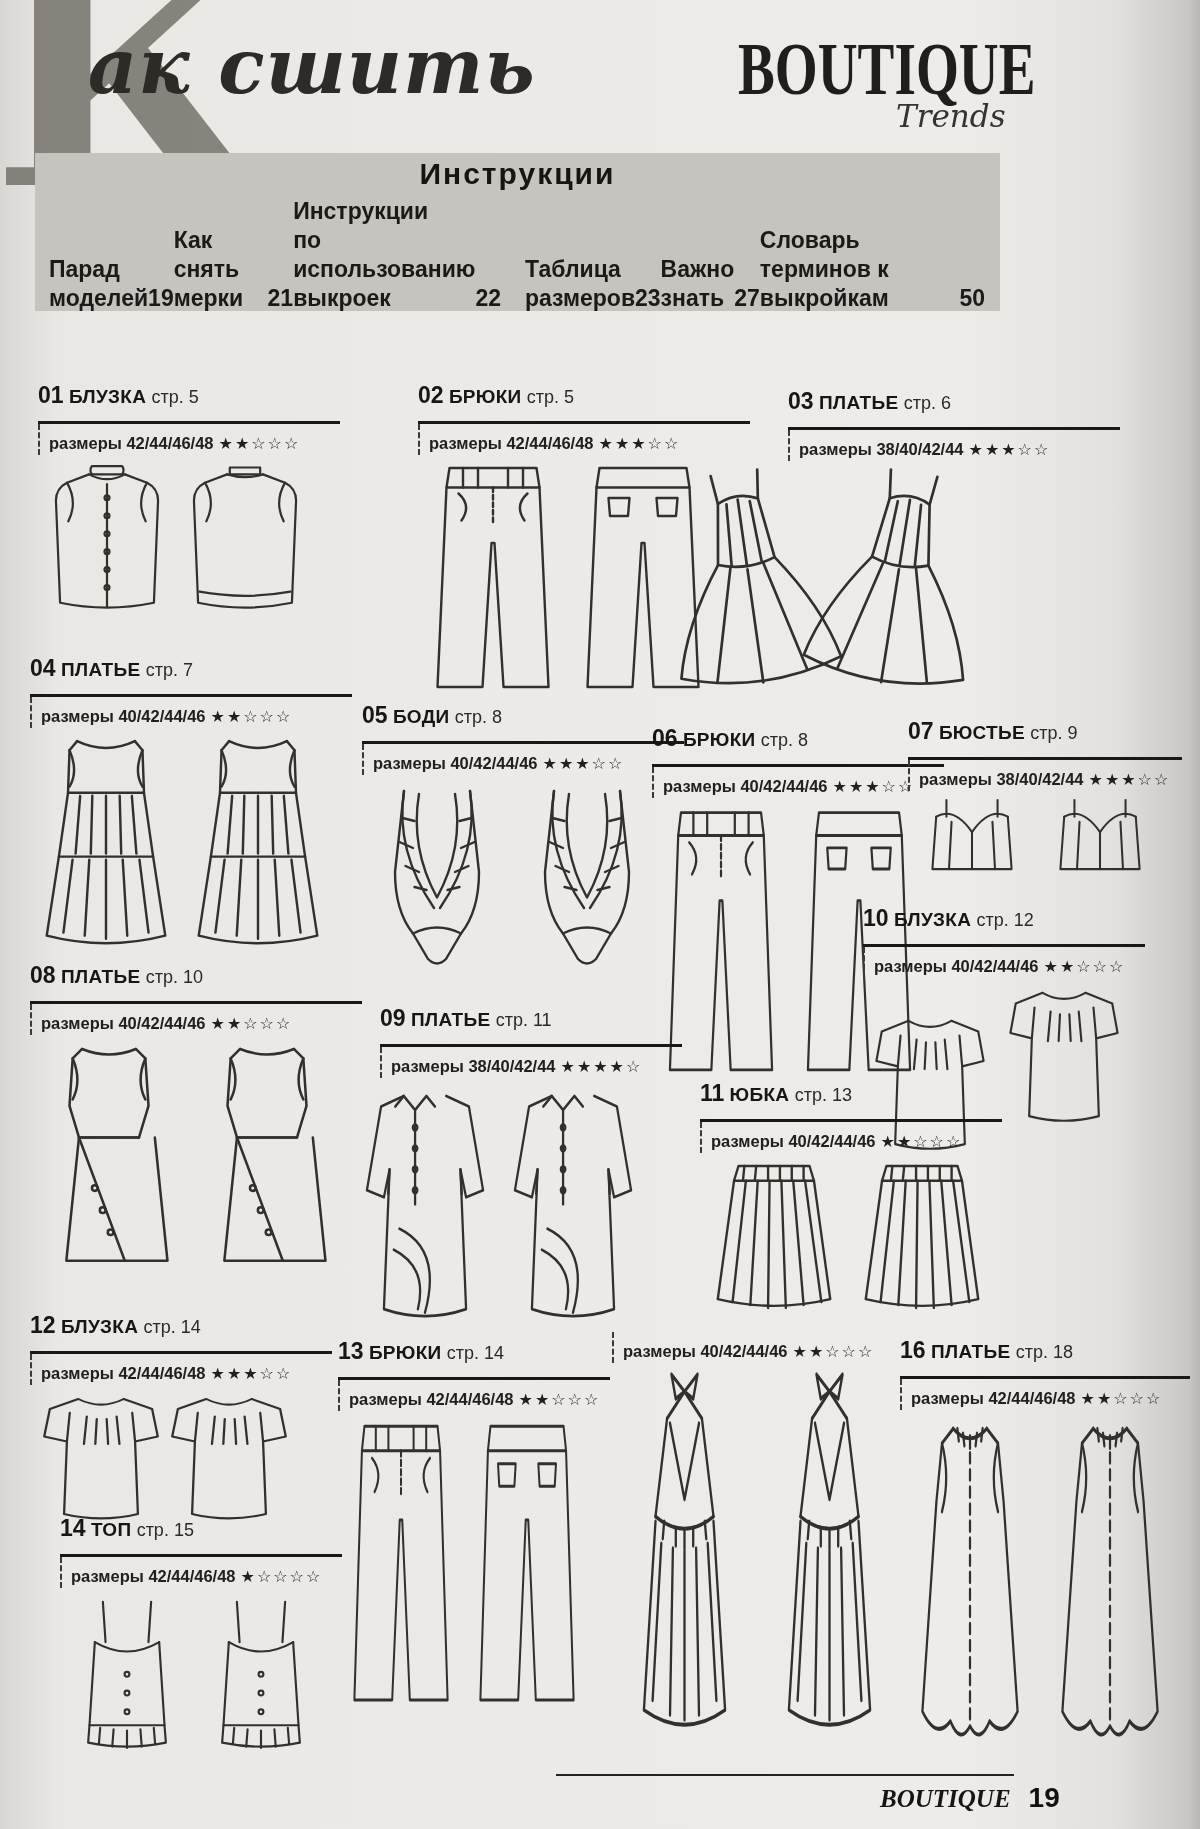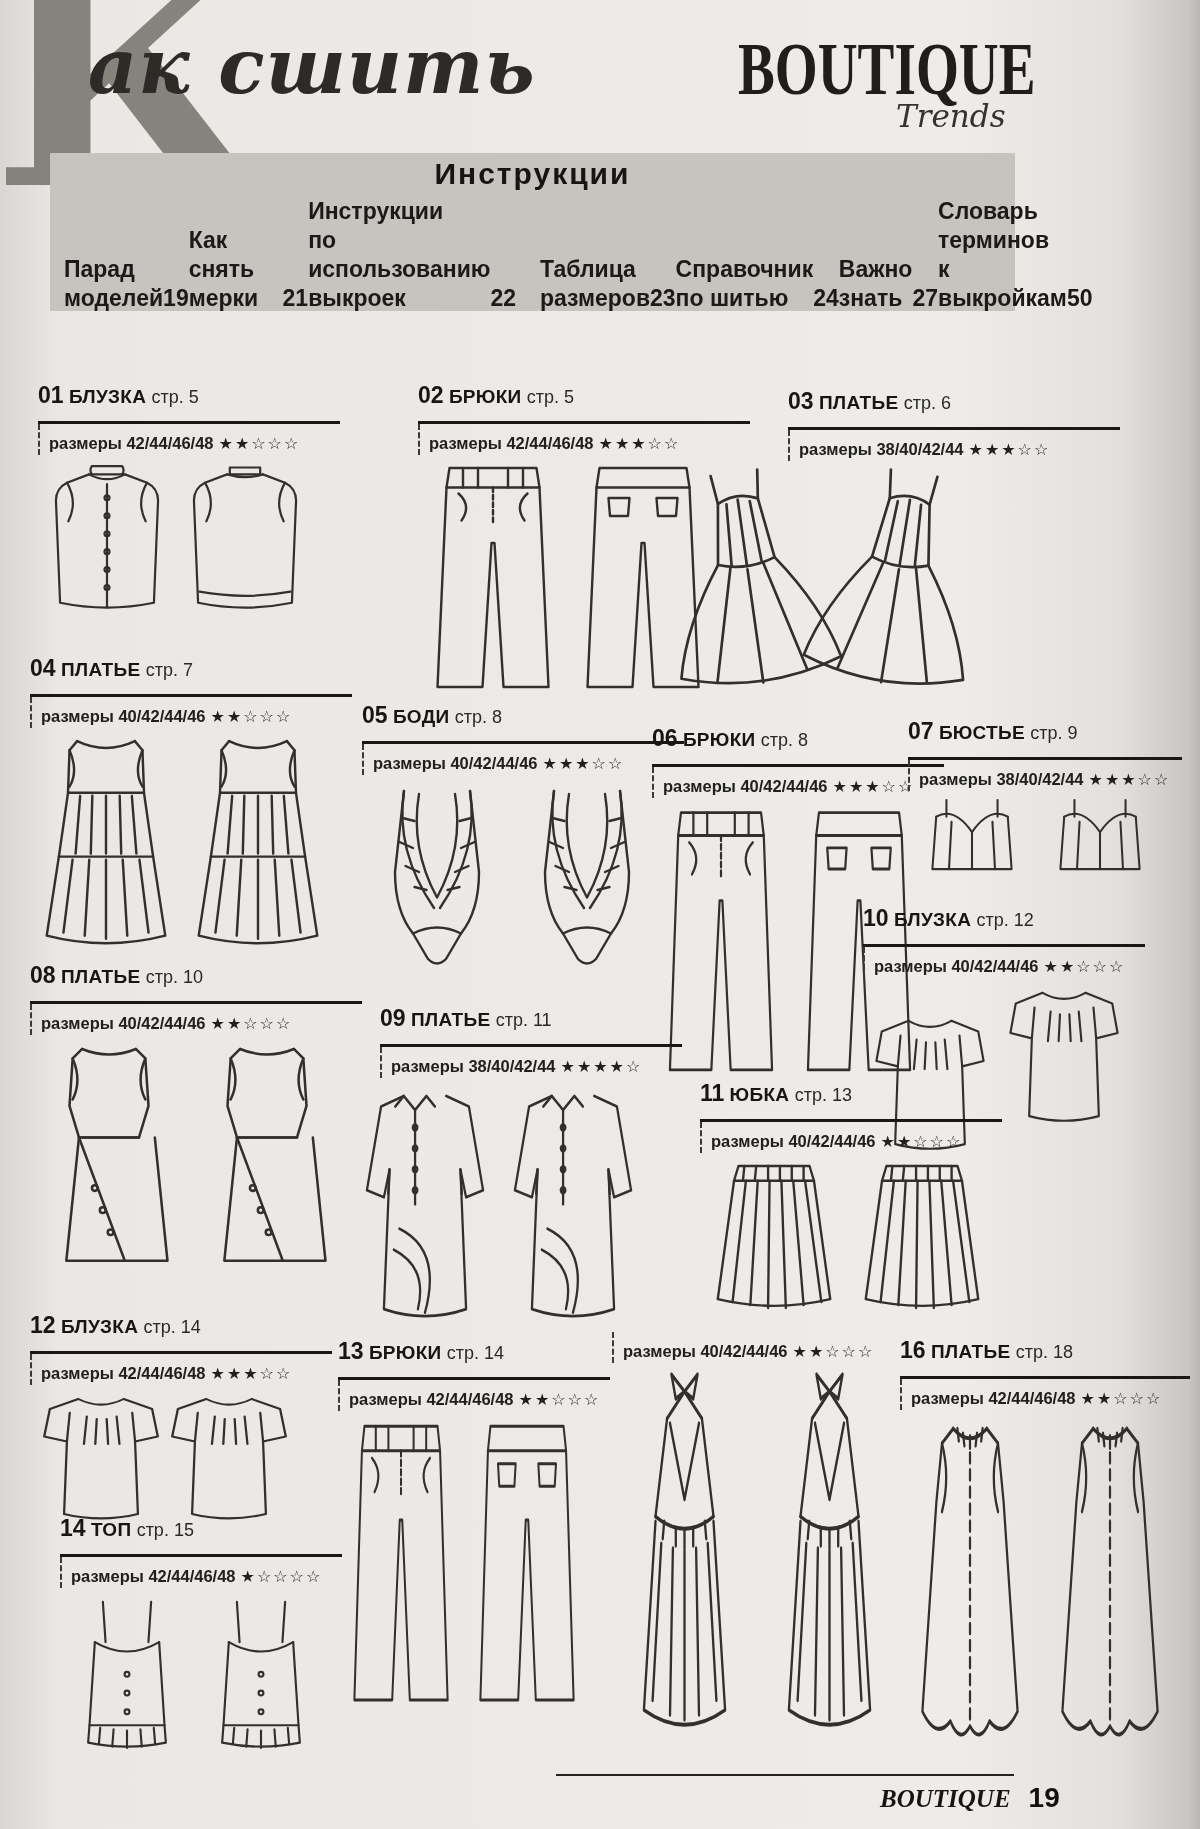--- a/index.html
+++ b/index.html
@@ -13,21 +13,21 @@
   .title-script{position:absolute;left:88px;top:22px;z-index:2;
     font-family:"DejaVu Serif",serif;font-style:italic;font-weight:bold;
     font-size:76px;color:#2d2a27;letter-spacing:1px;}
   .brand{position:absolute;left:738px;top:26px;font-family:"Liberation Serif",serif;font-weight:bold;
     font-size:60px;letter-spacing:0px;color:#201e1c;transform:scaleY(1.25) scaleX(.92);transform-origin:left top;white-space:nowrap;}
   .brand-sub{position:absolute;left:888px;top:98px;font-family:"DejaVu Serif",serif;font-style:italic;
     font-size:31px;color:#35322f;margin-left:8px;}
   .header-rule{position:absolute;left:32px;top:148px;width:982px;height:3px;background:#17161
 5;transform:rotate(-.3deg);}
   
-  .toc{position:absolute;left:50px;top:153px;width:965px;height:158px;background:#c7c4bf;z-index:2;}
+  .toc{position:absolute;left:35px;top:153px;width:965px;height:158px;background:#c7c4bf;z-index:2;}
   .toc-title{text-align:center;font-weight:bold;font-size:30px;letter-spacing:2px;padding-top:4px;color:#161514;}
   .toc-cols{display:flex;padding:6px 14px 0 14px;}
   .toc-col{display:flex;}
   .toc-col.left{width:452px;margin-right:24px;}
   .toc-col.right{width:460px;}
   .toc-row{display:flex;justify-content:space-between;align-items:flex-end;
     font-weight:bold;font-size:23px;line-height:29px;color:#1b1a19;}
   .toc-row .pg{font-size:23px;}
   .toc-lab div{line-height:29px;}
   
@@ -205,24 +205,20 @@
           </span>
           <span class="pg">22</span>
         </div>
       </div>
       <div class="toc-col right">
         <div class="toc-row">
           <span>Таблица размеров</span>
           <span class="pg">23</span>
         </div>
         <div class="toc-row">
-          <span>Справочник по шитью</span>
-          <span class="pg">24</span>
-        </div>
-        <div class="toc-row">
           <span>Важно знать</span>
           <span class="pg">27</span>
         </div>
         <div class="toc-row">
           <span>Словарь терминов к выкройкам</span>
           <span class="pg">50</span>
         </div>
       </div>
     </div>
   </div>

